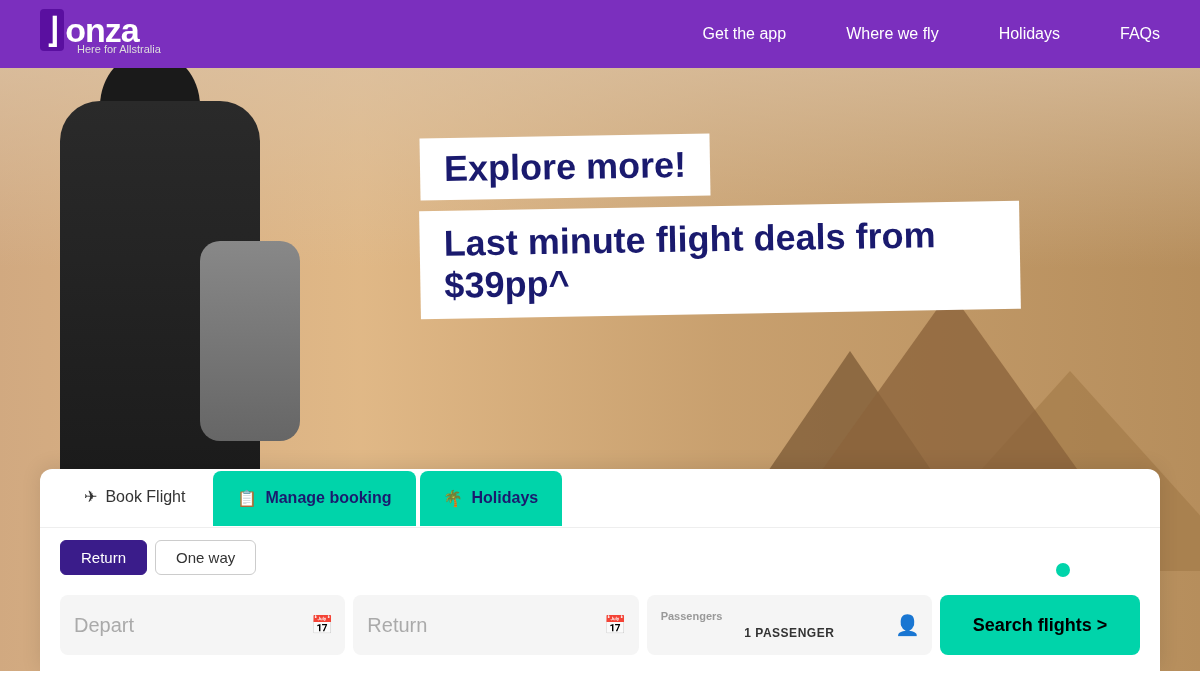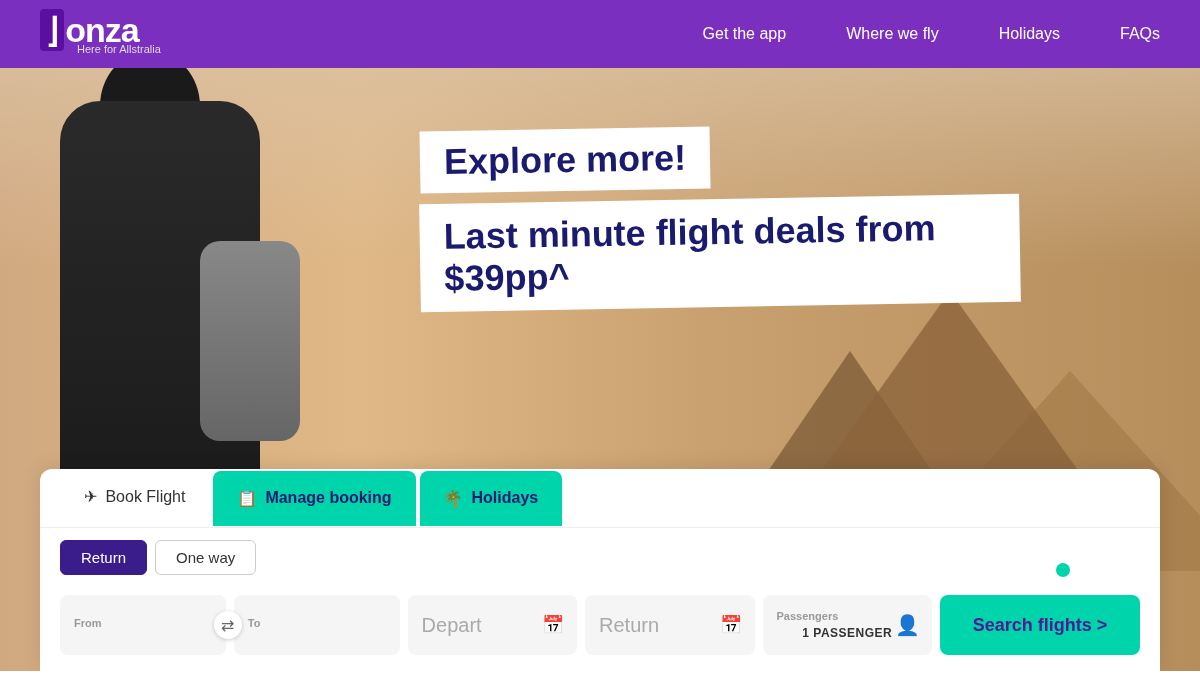--- a/index.html
+++ b/index.html
@@ -143,21 +143,21 @@
     .sky-overlay {
       position: absolute;
       top: 0; left: 0; right: 0;
       height: 200px;
       background: linear-gradient(to bottom, rgba(220, 195, 165, 0.7), transparent);
     }
 
     
     .headline-container {
       position: absolute;
-      top: 61px;
+      top: 68px;
       left: 50%;
       transform: translateX(-30%);
       z-index: 5;
     }
     .headline-box1 {
       background: white;
       display: inline-block;
       padding: 10px 24px;
       margin-bottom: 8px;
       transform: rotate(-1deg);
@@ -355,21 +355,21 @@
     .from-to-wrapper {
       display: flex;
       gap: 8px;
       flex: 2.4;
       position: relative;
     }
 
     
     .search-btn {
       background: #00D4AA;
-      color: #4c1d95;
+      color: #000000;
       border: none;
       border-radius: 8px;
       padding: 0 28px;
       font-size: 18px;
       font-weight: 800;
       cursor: pointer;
       height: 60px;
       white-space: nowrap;
       min-width: 200px;
     }
@@ -441,31 +441,20 @@
       <div class="dot-indicator"></div>
     </div>
 
     <div class="trip-type">
       <button class="trip-btn selected">Return</button>
       <button class="trip-btn unselected">One way</button>
     </div>
 
     <div class="search-form">
 
-      <div class="from-to-wrapper">
-        <div class="form-field from-field">
-          <span class="field-label">From</span>
-          <span class="field-value placeholder"></span>
-          <div class="swap-icon">⇄</div>
-        </div>
-        <div class="form-field to-field">
-          <span class="field-label">To</span>
-          <span class="field-value placeholder"></span>
-        </div>
-      </div>
 
       <div class="form-field date-field">
         <span class="field-value placeholder">Depart</span>
         <span class="calendar-icon">📅</span>
       </div>
 
       <div class="form-field date-field">
         <span class="field-value placeholder">Return</span>
         <span class="calendar-icon">📅</span>
       </div>

